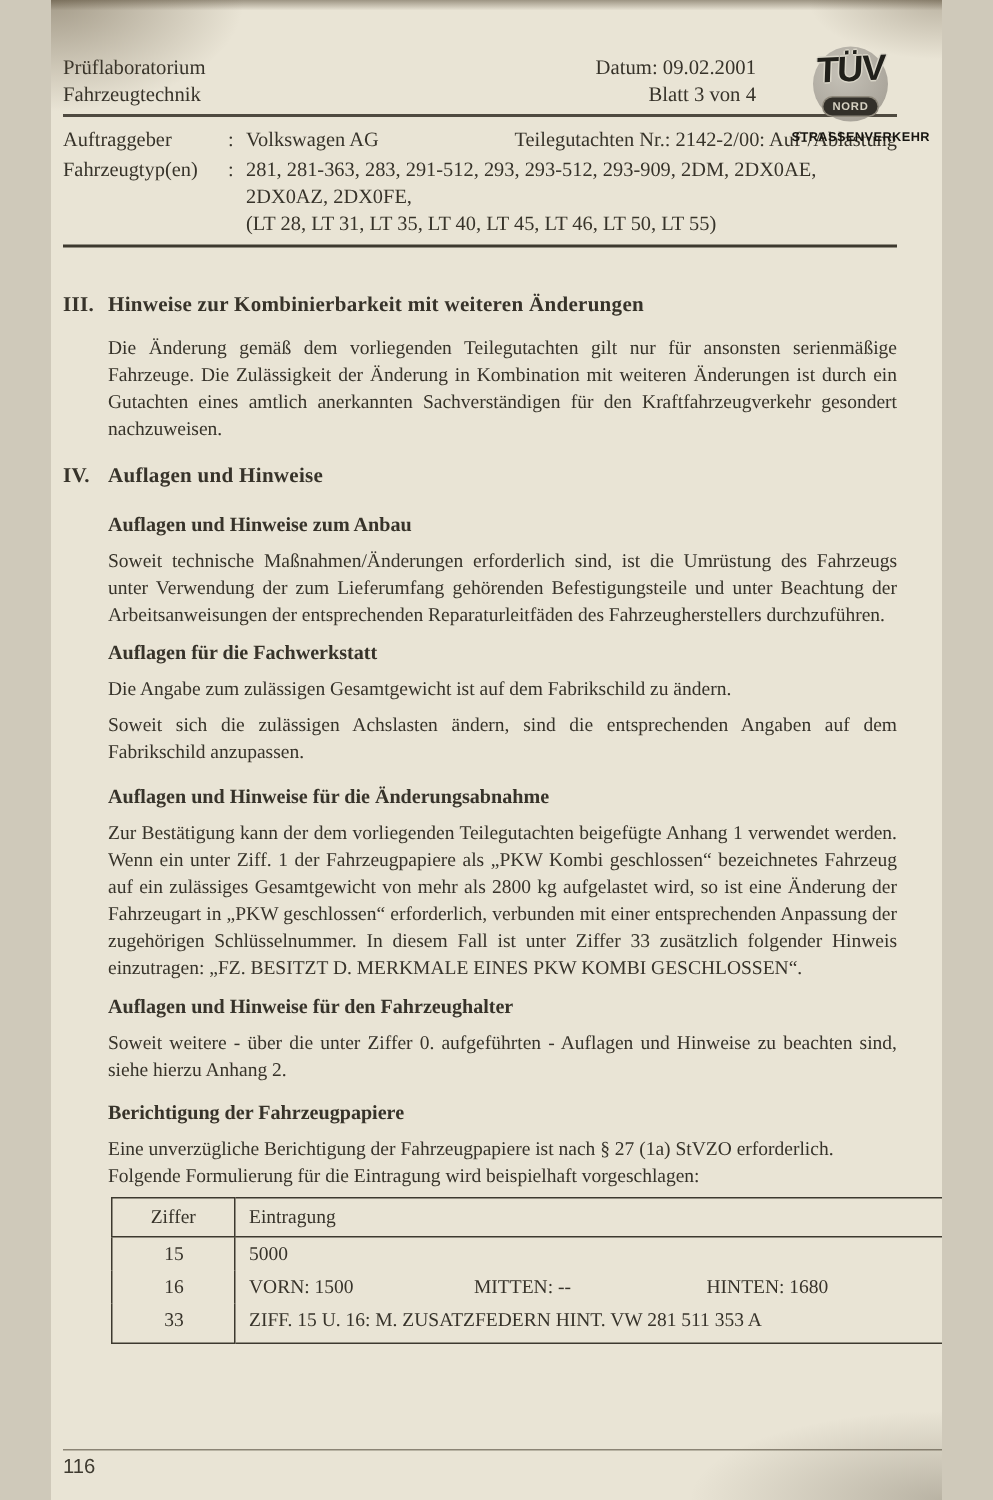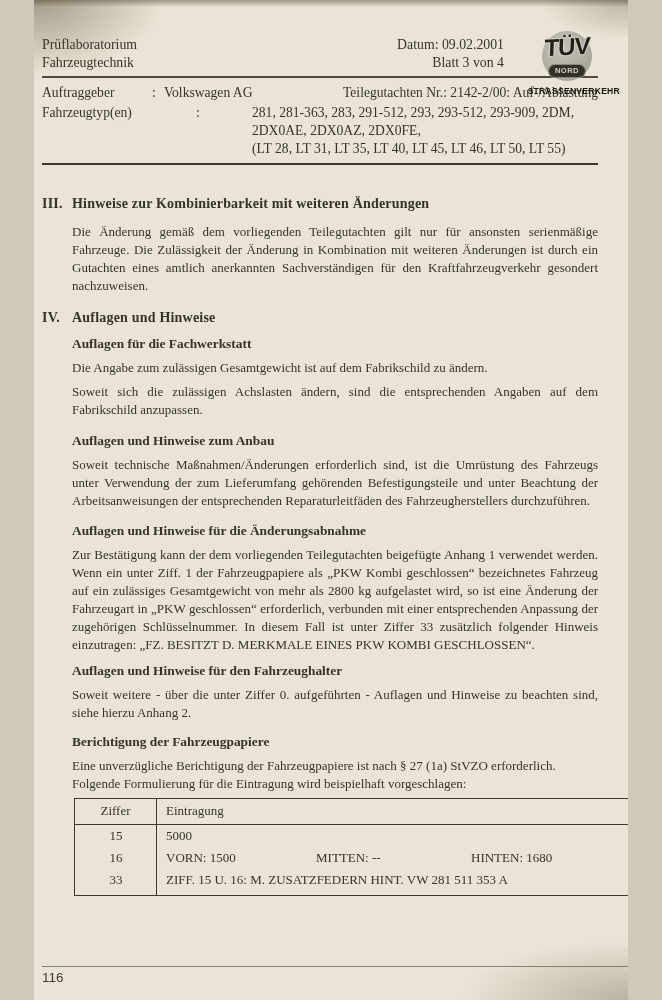--- a/index.html
+++ b/index.html
@@ -38,21 +38,21 @@
     box-shadow:0 0 0 1px #8f897c; letter-spacing:0.5px; }
   .logo-division { margin-top:5px; font-family:"Liberation Sans",sans-serif; font-weight:bold;
     font-size:8.5px; letter-spacing:0.3px; color:#16140f; white-space:nowrap; }
 
   .rule1 { margin-left:-30px; margin-top:4px; border-top:2px solid #4f4a40; }
   .rule2 { margin-left:-30px; margin-top:5px; border-top:2.5px solid #3d392f; }
 
   
   .meta { margin-left:-30px; margin-top:6px; font-size:13.6px; line-height:18px; }
   .meta-row { display:flex; }
-  .meta-row + .meta-row { margin-top:2px;gap:44px; }
+  .meta-row + .meta-row { margin-top:2px; }
   .meta-label { width:110px; flex:none; }
   .meta-colon { width:12px; flex:none; }
   .meta-report { margin-left:auto; text-align:right; }
 
   
   .sec-heading { display:flex; font-weight:bold; font-size:14px; line-height:20px; letter-spacing:0.2px; }
   .sec-num { width:30px; margin-left:-30px; flex:none; }
   .sec3 { margin-top:29px; }
   .sec4 { margin-top:13px; }
   p.body { font-size:13px; line-height:18px; text-align:justify; margin:6px 0 0 0; }
@@ -131,29 +131,29 @@
       </div>
       <p class="body first">Die Änderung gemäß dem vorliegenden Teilegutachten gilt nur für ansonsten serienmäßige Fahrzeuge. Die Zulässigkeit der Änderung in Kombination mit weiteren Änderungen ist durch ein Gutachten eines amtlich anerkannten Sachverständigen für den Kraftfahrzeugverkehr gesondert nachzuweisen.</p>
     </div>
 
     <div class="sec4">
       <div class="sec-heading">
         <span class="sec-num">IV.</span>
         <span>Auflagen und Hinweise</span>
       </div>
 
+      <div class="sub s2">
+        <div class="sub-h">Auflagen und Hinweise zum Anbau</div>
+        <p class="body">Soweit technische Maßnahmen/Änderungen erforderlich sind, ist die Umrüstung des Fahrzeugs unter Verwendung der zum Lieferumfang gehörenden Befestigungsteile und unter Beachtung der Arbeitsanweisungen der entsprechenden Reparaturleitfäden des Fahrzeugherstellers durchzuführen.</p>
+      </div>
+
       <div class="sub s1">
         <div class="sub-h">Auflagen für die Fachwerkstatt</div>
         <p class="body">Die Angabe zum zulässigen Gesamtgewicht ist auf dem Fabrikschild zu ändern.</p>
         <p class="body">Soweit sich die zulässigen Achslasten ändern, sind die entsprechenden Angaben auf dem Fabrikschild anzupassen.</p>
-      </div>
-
-      <div class="sub s2">
-        <div class="sub-h">Auflagen und Hinweise zum Anbau</div>
-        <p class="body">Soweit technische Maßnahmen/Änderungen erforderlich sind, ist die Umrüstung des Fahrzeugs unter Verwendung der zum Lieferumfang gehörenden Befestigungsteile und unter Beachtung der Arbeitsanweisungen der entsprechenden Reparaturleitfäden des Fahrzeugherstellers durchzuführen.</p>
       </div>
 
       <div class="sub s3">
         <div class="sub-h">Auflagen und Hinweise für die Änderungsabnahme</div>
         <p class="body">Zur Bestätigung kann der dem vorliegenden Teilegutachten beigefügte Anhang 1 verwendet werden. Wenn ein unter Ziff. 1 der Fahrzeugpapiere als „PKW Kombi geschlossen“ bezeichnetes Fahrzeug auf ein zulässiges Gesamtgewicht von mehr als 2800 kg aufgelastet wird, so ist eine Änderung der Fahrzeugart in „PKW geschlossen“ erforderlich, verbunden mit einer entsprechenden Anpassung der zugehörigen Schlüsselnummer. In diesem Fall ist unter Ziffer 33 zusätzlich folgender Hinweis einzutragen: „FZ. BESITZT D. MERKMALE EINES PKW KOMBI GESCHLOSSEN“.</p>
       </div>
 
       <div class="sub s4">
         <div class="sub-h">Auflagen und Hinweise für den Fahrzeughalter</div>
         <p class="body">Soweit weitere - über die unter Ziffer 0. aufgeführten - Auflagen und Hinweise zu beachten sind, siehe hierzu Anhang 2.</p>

